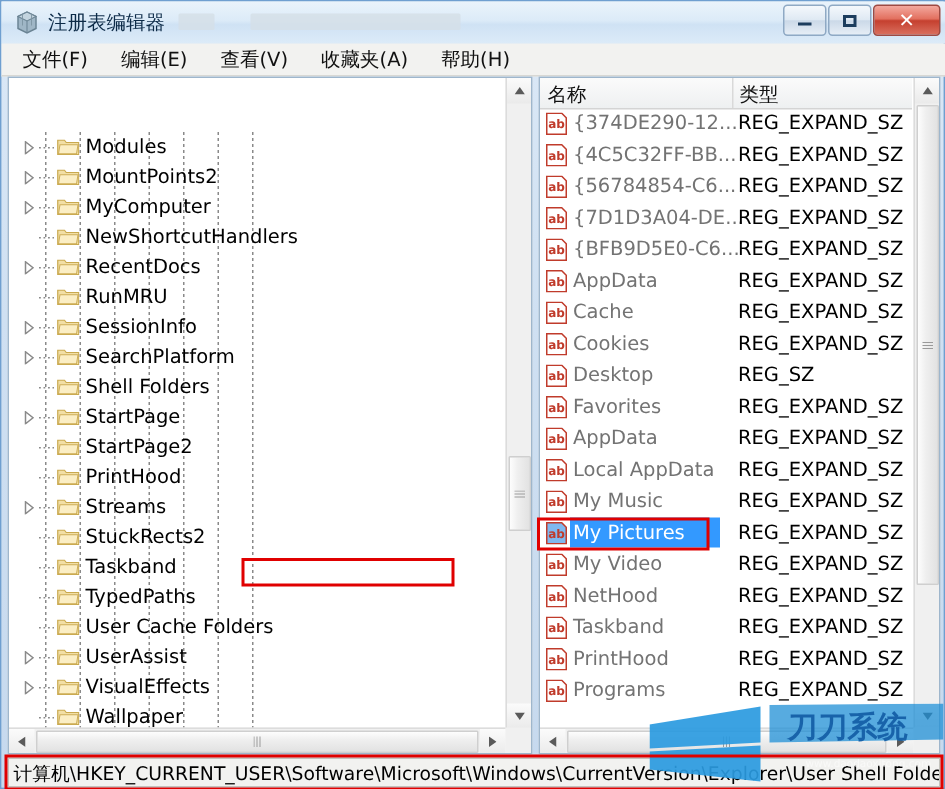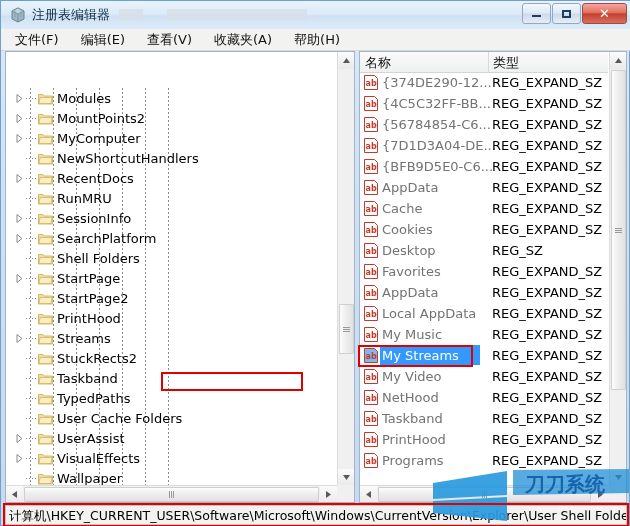--- a/index.html
+++ b/index.html
@@ -620,21 +620,21 @@
             </svg></span>
           <span class="val-name">My Music</span>
           <span class="val-type">REG_EXPAND_SZ</span>
         </div>
         <div class="list-row selected">
           <span class="sel-bg"></span>
           <span class="ab-icon"><svg width="16" height="15" viewBox="0 0 16 15">
               <path d="M1.5 0.5 L11.5 0.5 L14.5 3.5 L14.5 14.5 L1.5 14.5 Z" fill="#7fb8ef" stroke="#c03b2b" stroke-width="1"></path>
               <text x="2.5" y="10.5" font-family="DejaVu Sans, sans-serif" font-size="8" font-weight="bold" fill="#c03b2b">ab</text>
             </svg></span>
-          <span class="val-name">My Streams</span>
+          <span class="val-name">My Pictures</span>
           <span class="val-type">REG_EXPAND_SZ</span>
         </div>
         <div class="list-row">
           <span class="ab-icon"><svg width="16" height="15" viewBox="0 0 16 15">
               <path d="M1.5 0.5 L11.5 0.5 L14.5 3.5 L14.5 14.5 L1.5 14.5 Z" fill="#ffffff" stroke="#c03b2b" stroke-width="1"></path>
               <text x="2.5" y="10.5" font-family="DejaVu Sans, sans-serif" font-size="8" font-weight="bold" fill="#c03b2b">ab</text>
             </svg></span>
           <span class="val-name">My Video</span>
           <span class="val-type">REG_EXPAND_SZ</span>
         </div>

